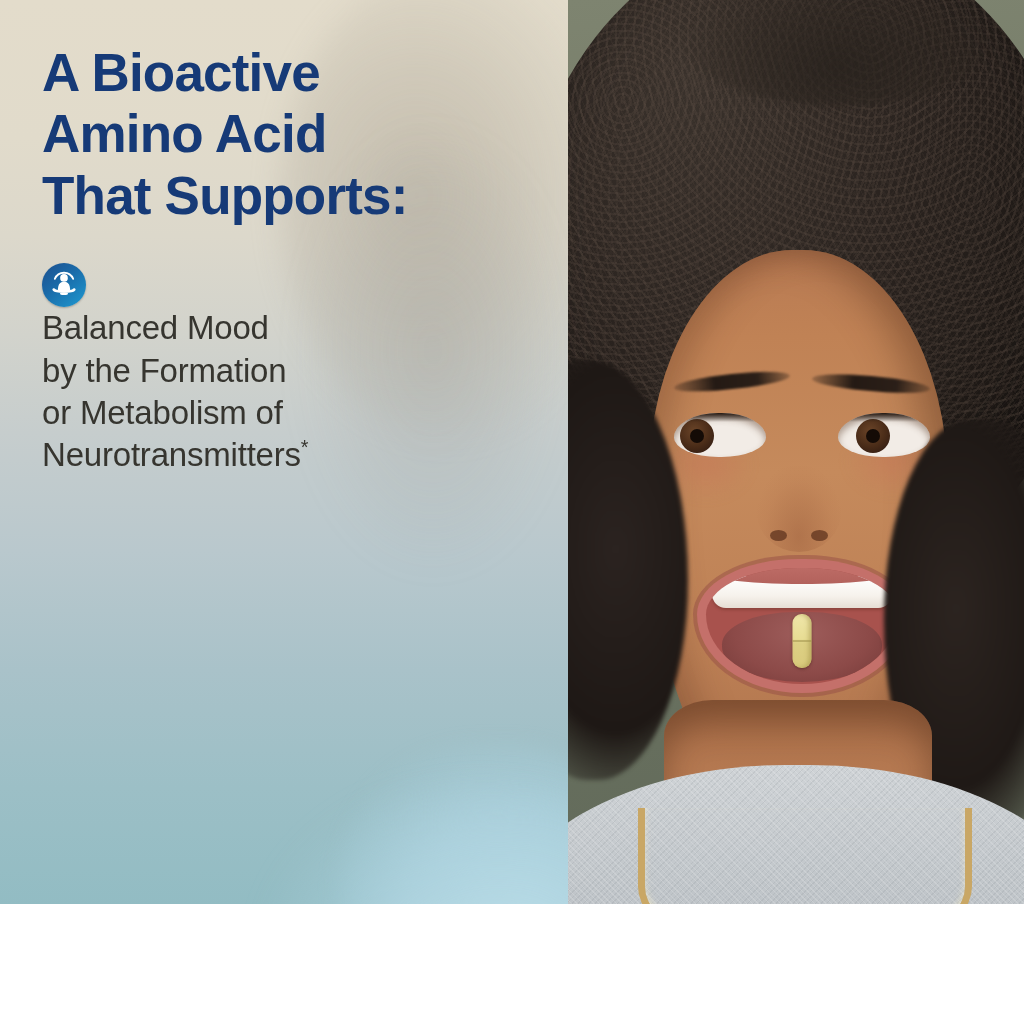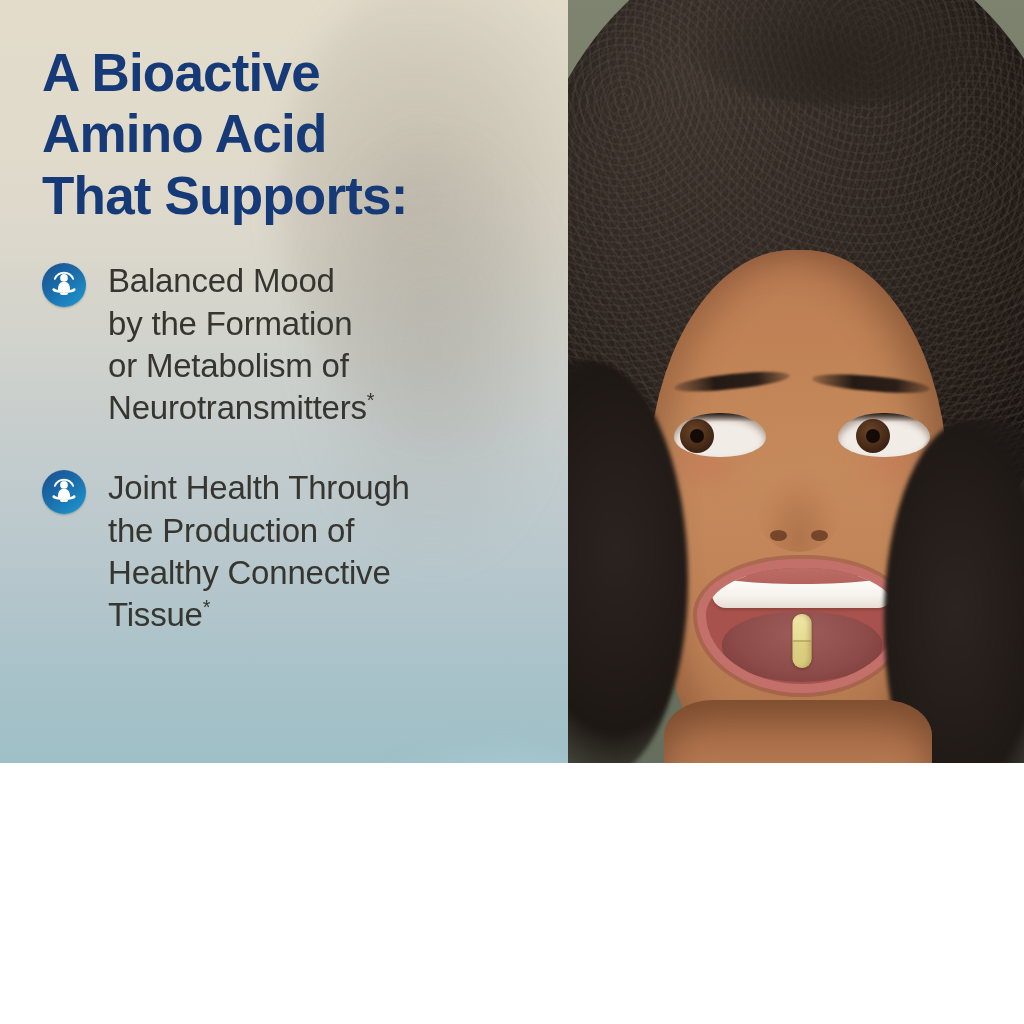--- a/index.html
+++ b/index.html
@@ -7,21 +7,21 @@
     padding: 0;
     background: #ffffff;
   }
   body {
     font-family: "Liberation Sans", sans-serif;
   }
 
   .canvas {
     position: relative;
     width: 1024px;
-    height: 763px;
+    height: 904px;
     overflow: hidden;
     background: #ffffff;
   }
 
   
   .left-panel {
     position: absolute;
     left: 0;
     top: 0;
     width: 568px;
@@ -118,20 +118,21 @@
 
   .benefit-list {
     list-style: none;
     margin: 0;
     padding: 0;
   }
   .benefit-item {
     display: flex;
     align-items: flex-start;
     margin-bottom: 38px;
+    flex-direction: column;
   }
   .benefit-item:last-child { margin-bottom: 0; }
 
   .benefit-icon {
     flex: 0 0 auto;
     width: 44px;
     height: 44px;
     margin-top: 3px;
     margin-right: 22px;
     border-radius: 50%;
@@ -481,35 +482,20 @@
               <path d="M4.8 19.4c-.9.2-1.4 1-1.1 1.8.5 1.3 2.1 2.2 4.3 2.6 2 .4 4.7.5 8 .5s6-.1 8-.5c2.2-.4 3.8-1.3 4.3-2.6.3-.8-.2-1.6-1.1-1.8-.8-.2-1.5.2-1.9.8-.3.5-1.2.9-2.6 1.1-1.6.3-4 .4-6.7.4s-5.1-.1-6.7-.4c-1.4-.2-2.3-.6-2.6-1.1-.4-.6-1.1-1-1.9-.8z" fill="#ffffff"></path>
               <ellipse cx="16" cy="25.2" rx="4.3" ry="1.5" fill="#ffffff"></ellipse>
             </svg>
           </span>
           <span class="benefit-text"><span>Balanced Mood
 by the Formation
 or Metabolism of
 Neurotransmitters</span><sup>*</sup></span>
         </li>
 
-        <li class="benefit-item">
-          <span class="benefit-icon">
-            <svg width="30" height="30" viewBox="0 0 32 32" aria-hidden="true">
-              <circle cx="16" cy="8.4" r="4.1" fill="#ffffff"></circle>
-              <path d="M6.2 9.5 A10.6 10.6 0 0 1 25.8 9.5" stroke="#ffffff" stroke-width="1.9" fill="none" stroke-linecap="round"></path>
-              <path d="M16 12.6c-3.3 0-5.6 2.1-6.1 5.1l-.5 3.1c-.1.9.5 1.6 1.4 1.6h10.4c.9 0 1.5-.7 1.4-1.6l-.5-3.1c-.5-3-2.8-5.1-6.1-5.1z" fill="#ffffff"></path>
-              <path d="M4.8 19.4c-.9.2-1.4 1-1.1 1.8.5 1.3 2.1 2.2 4.3 2.6 2 .4 4.7.5 8 .5s6-.1 8-.5c2.2-.4 3.8-1.3 4.3-2.6.3-.8-.2-1.6-1.1-1.8-.8-.2-1.5.2-1.9.8-.3.5-1.2.9-2.6 1.1-1.6.3-4 .4-6.7.4s-5.1-.1-6.7-.4c-1.4-.2-2.3-.6-2.6-1.1-.4-.6-1.1-1-1.9-.8z" fill="#ffffff"></path>
-              <ellipse cx="16" cy="25.2" rx="4.3" ry="1.5" fill="#ffffff"></ellipse>
-            </svg>
-          </span>
-          <span class="benefit-text"><span>Joint Health Through
-the Production of
-Healthy Connective
-Tissue</span><sup>*</sup></span>
-        </li>
 
 
       </ul>
     </div>
   </div>
 
   <div class="photo">
     <div class="photo-bg"></div>
 
     <div class="hair">

